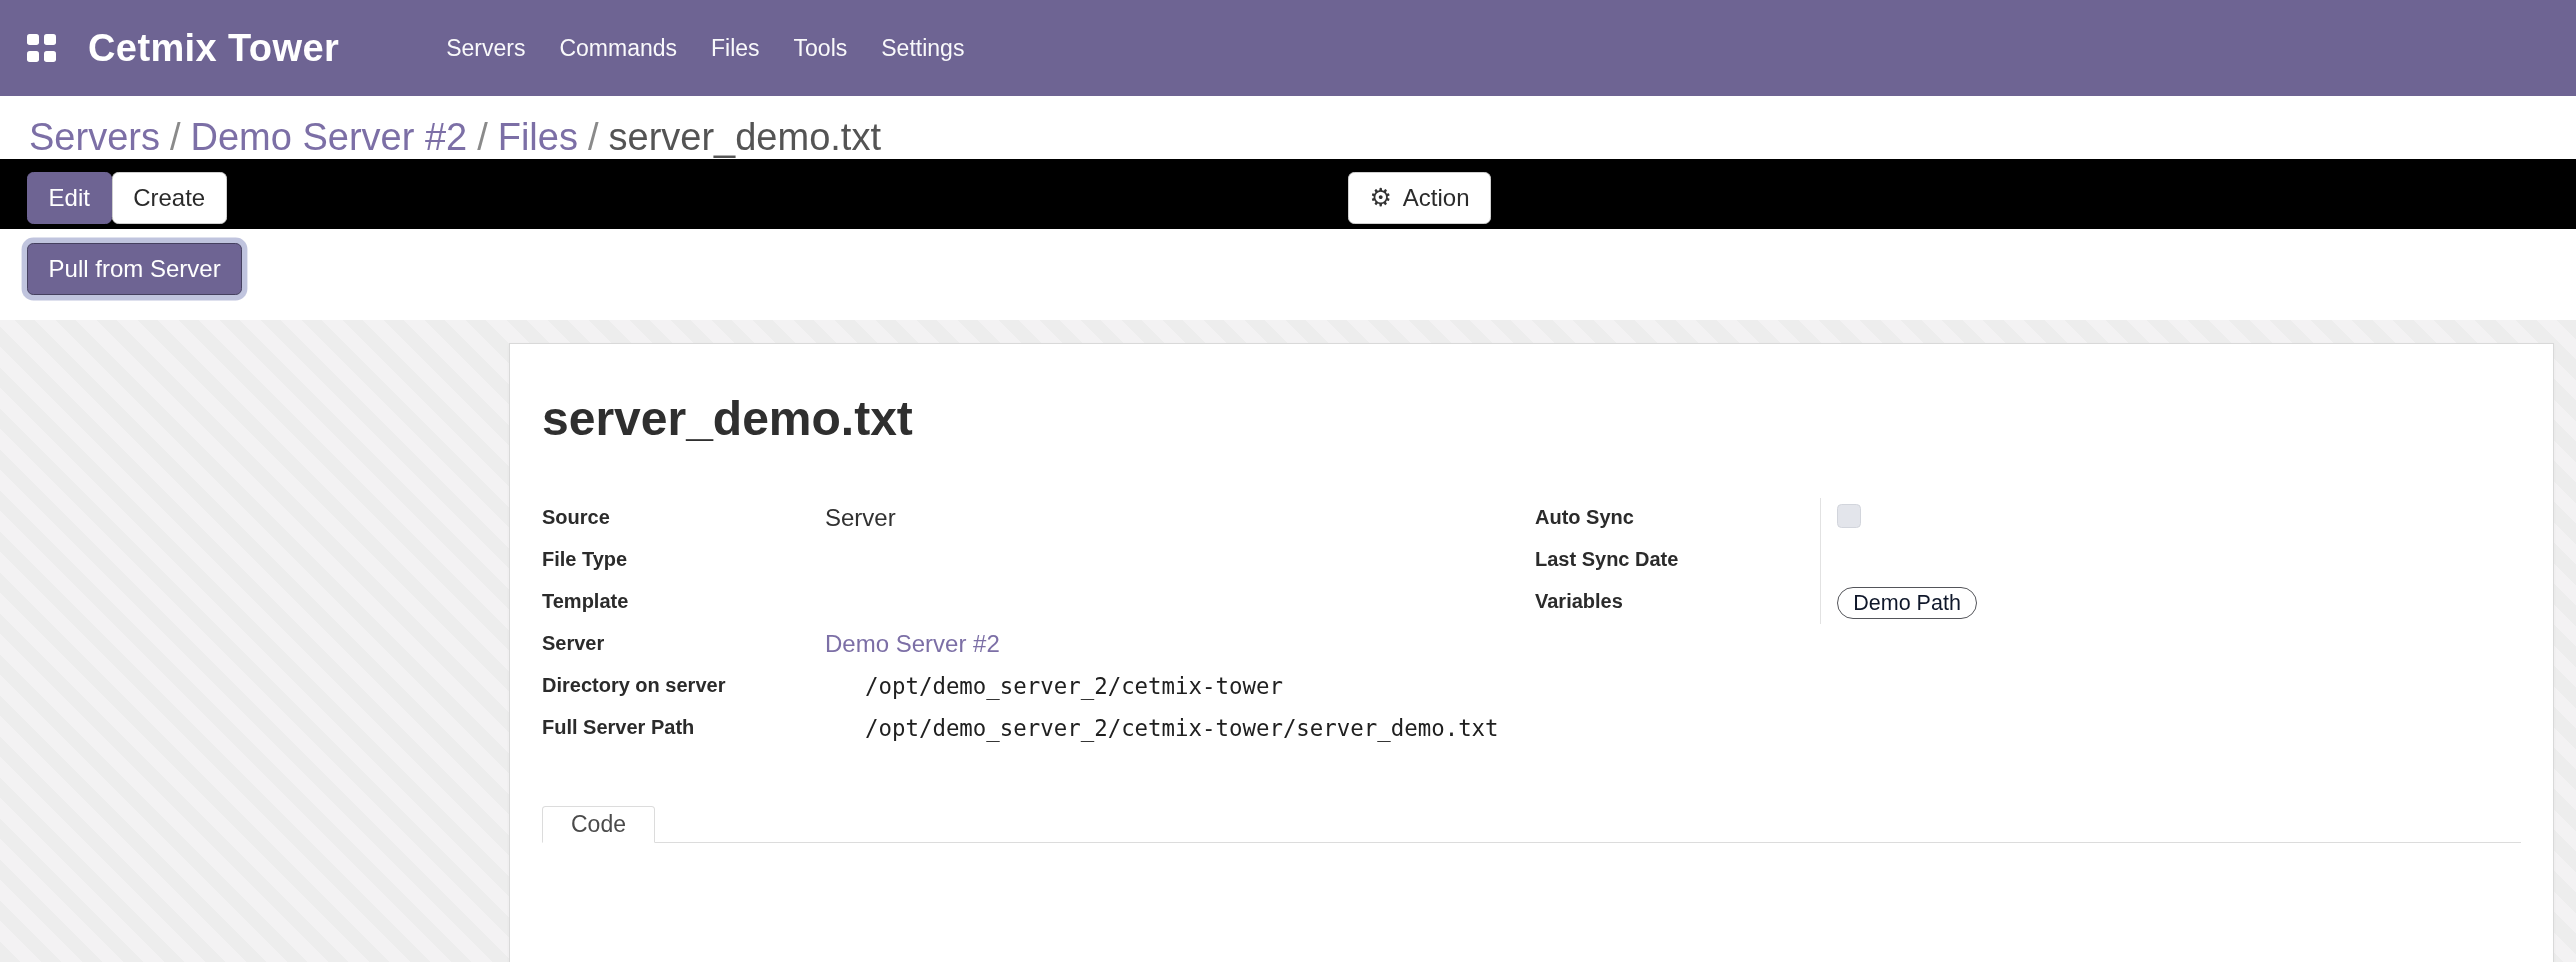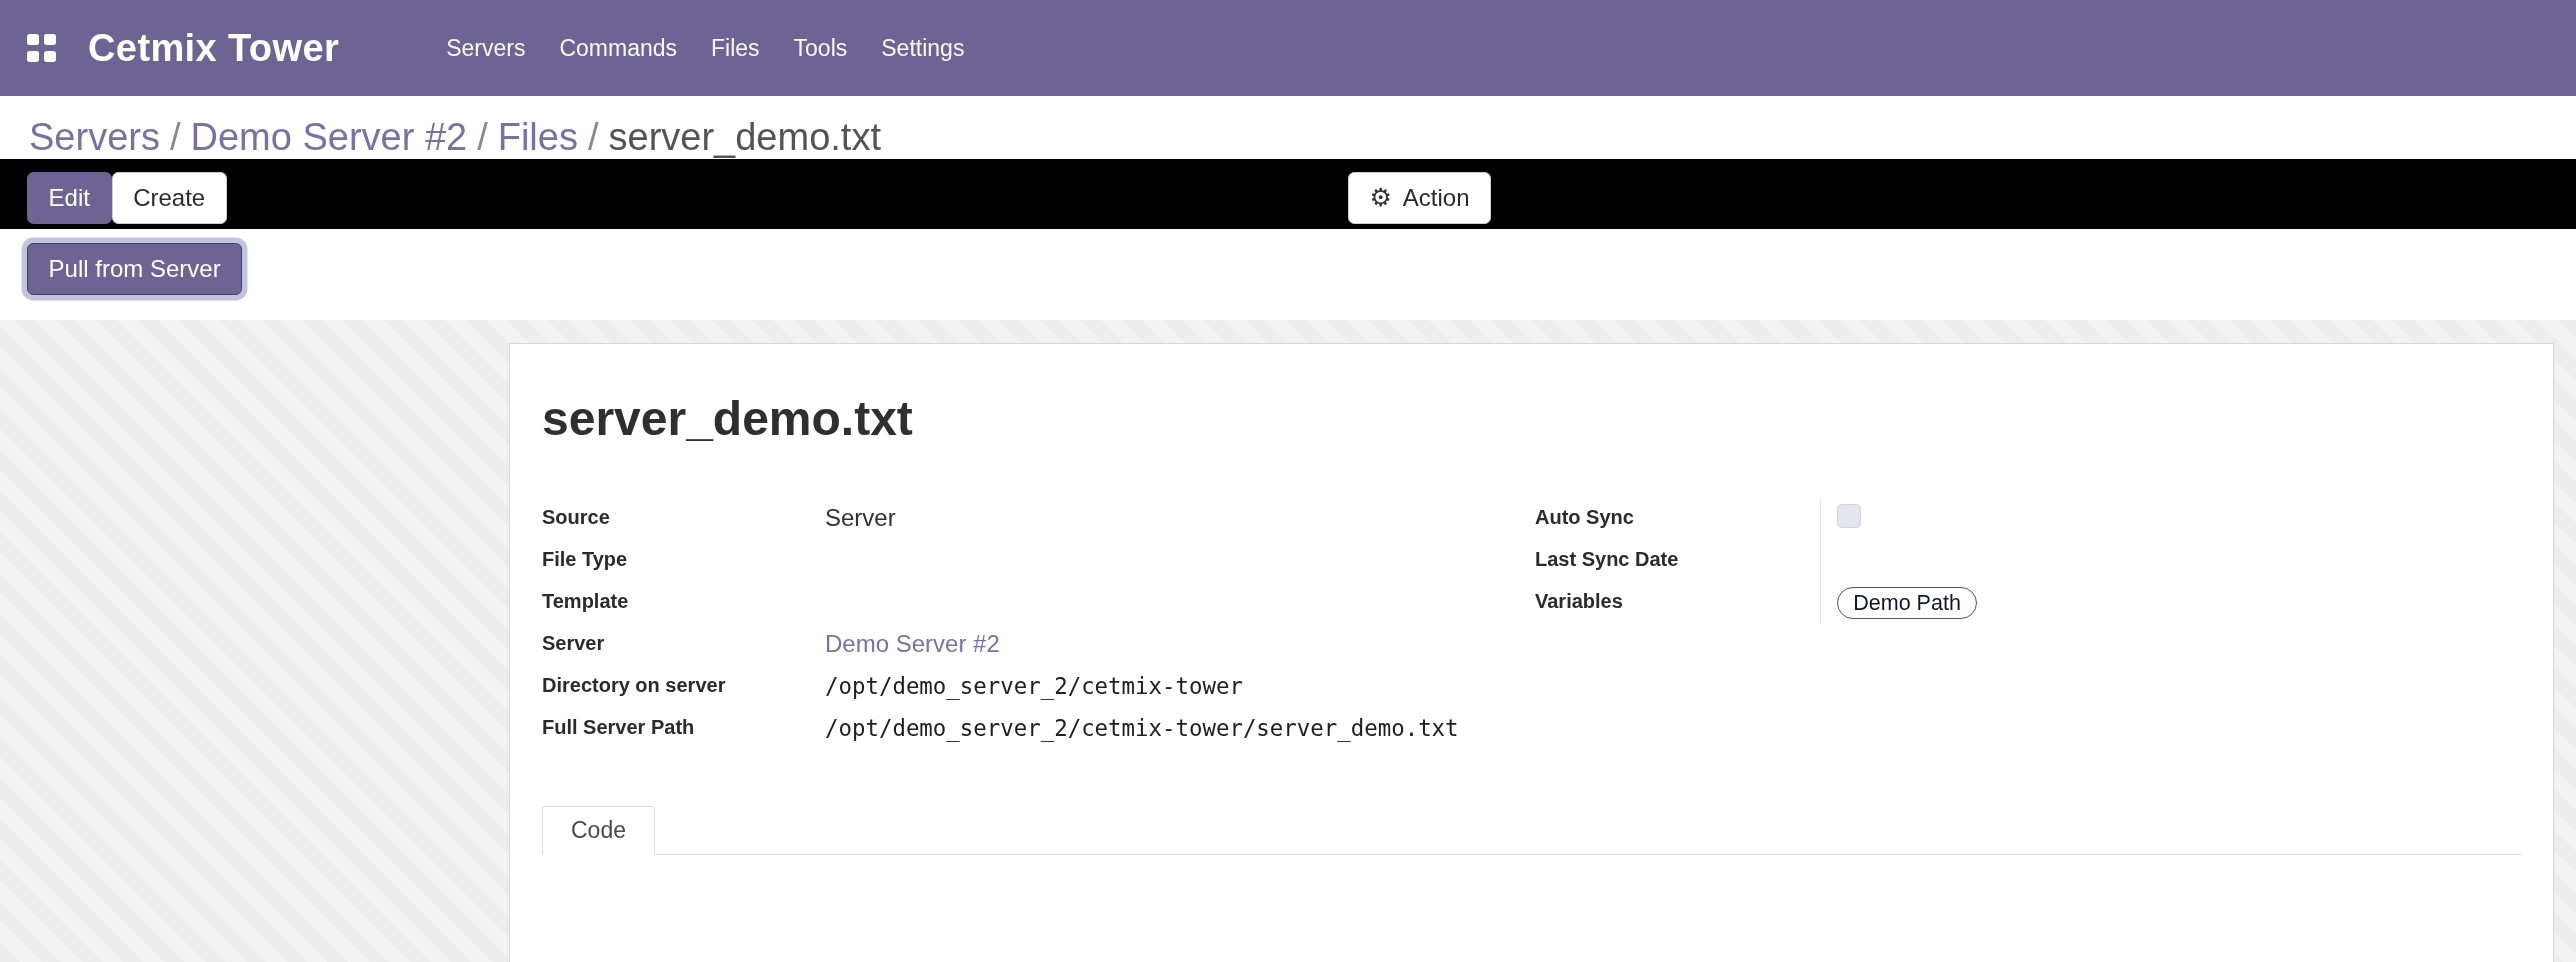--- a/index.html
+++ b/index.html
@@ -147,21 +147,21 @@
   .right .o-label { width: 285px; }
   .o-value {
     flex: 1;
     font-size: 24px;
     line-height: 33px;
     color: #313131;
     padding-top: 2.7px;
   }
   .right .o-value { border-left: 0.9px solid #e2e2e2; padding-left: 16px; }
   .o-link { color: var(--link, #7c6fa6); text-decoration: none; cursor: pointer; }
-  .o-code { font-family: "DejaVu Sans Mono", monospace; font-size: 22.4px; color: #202020; }
+  .o-code { font-family: "DejaVu Sans Mono", monospace; font-size: 22.4px; color: #202020; margin-left: 40px; }
   .o-checkbox {
     display: inline-block;
     width: 24px; height: 24px;
     background: #e3e5eb;
     border: 0.9px solid #d2d5dc;
     border-radius: 4.5px;
     margin-top: 3.6px;
     cursor: pointer;
   }
   .o-tag {
@@ -176,21 +176,21 @@
     white-space: nowrap;
   }
 
   
   .notebook { margin-top: 56px; }
   .tab-strip { display: flex; border-bottom: 0.9px solid #dcdcdc; }
   .tab {
     font-size: 23px;
     line-height: 29px;
     color: #4a4a4a;
-    padding: 9px 28px;
+    padding: 3px 28px;
     border: 0.9px solid transparent;
     margin-bottom: -0.9px;
     cursor: pointer;
   }
   .tab.active {
     background: #ffffff;
     border-color: #dcdcdc #dcdcdc #ffffff #dcdcdc;
     border-top-left-radius: 3.6px;
     border-top-right-radius: 3.6px;
   }

